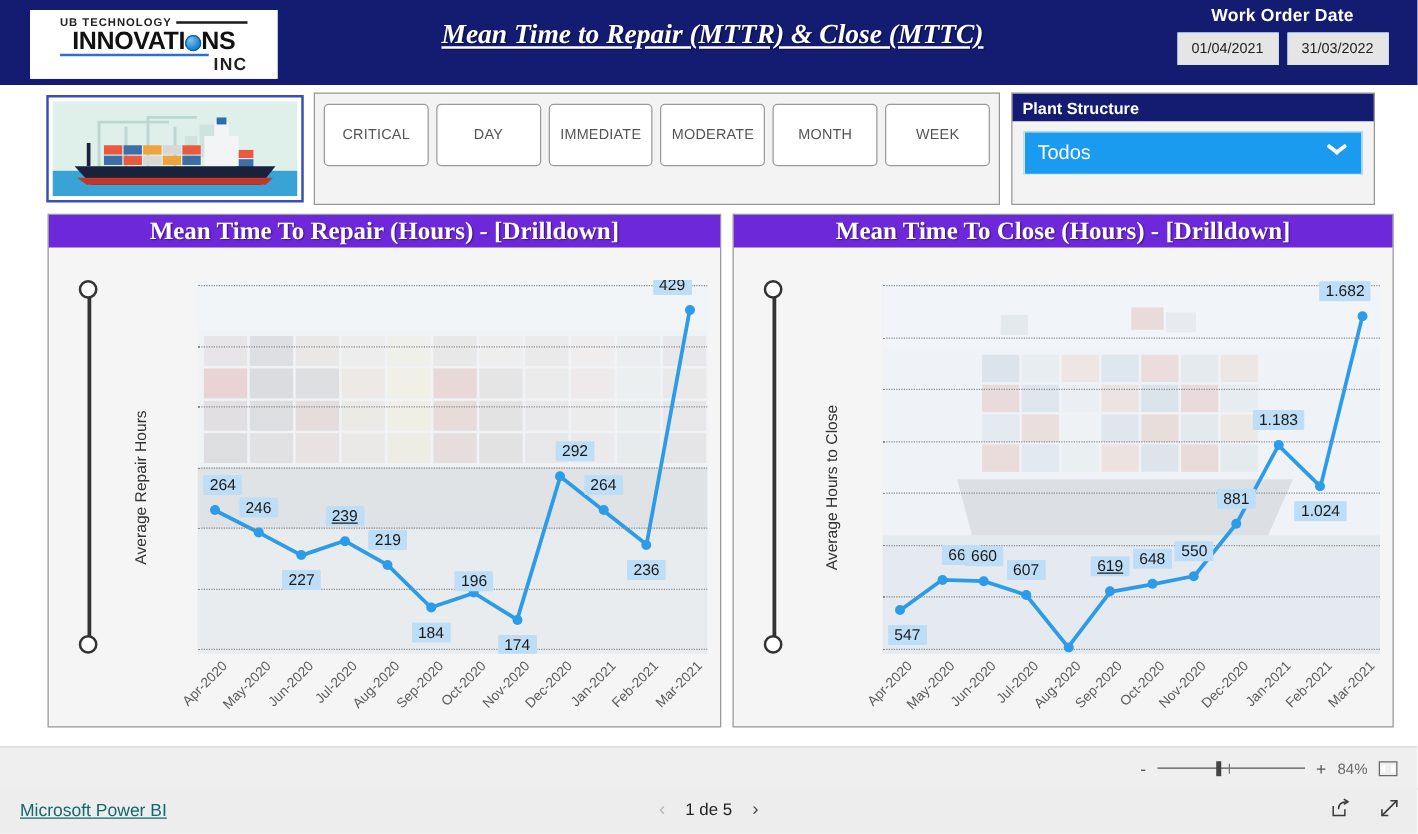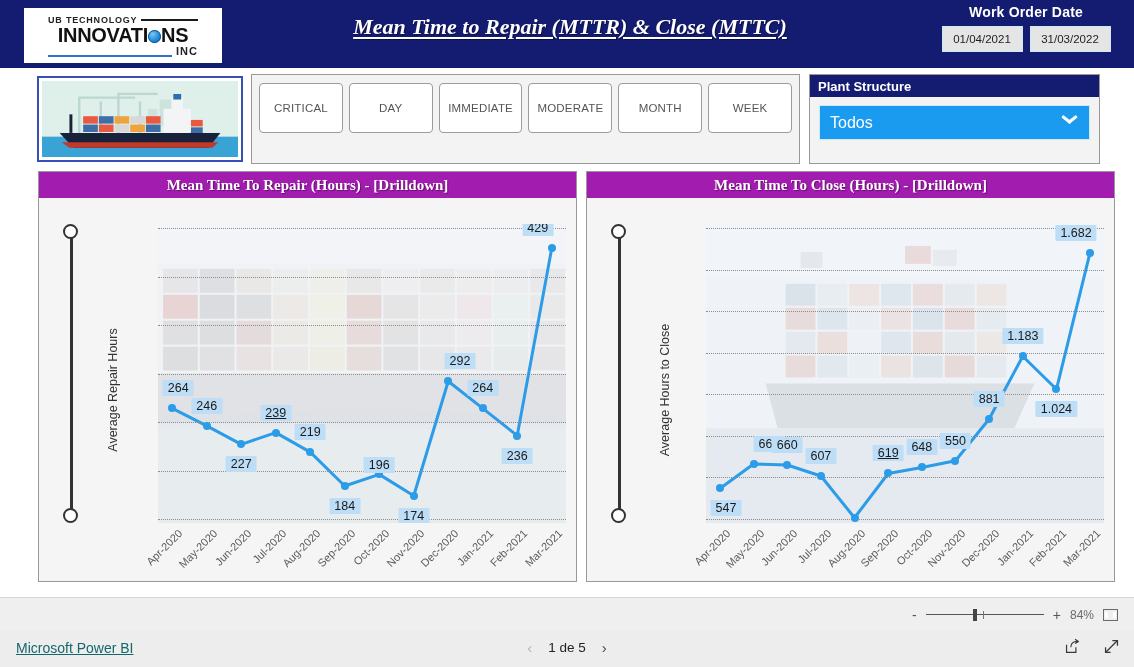--- a/index.html
+++ b/index.html
@@ -28,22 +28,22 @@
     font-size:20px;font-weight:bold;letter-spacing:-.3px;color:#111;
     line-height:20px;display:flex;align-items:center;
   }
   .globe{
     display:inline-block;width:13px;height:13px;border-radius:50%;
     background:radial-gradient(circle at 35% 32%, #7cc6f2 0%, #2288d6 55%, #0b5ea8 100%);
     margin:0 0px;position:relative;top:2px;
     box-shadow:inset 0 0 0 1px #0b5ea8;
   }
   .logo-l3{
-    font-size:11px;font-weight:bold;color:#222;letter-spacing:1px;
-    display:flex;align-items:flex-end;gap:4px;width:150px;justify-content:flex-end;
+    font-size:14px;font-weight:bold;color:#222;letter-spacing:1px;
+    display:flex;align-items:flex-start;gap:4px;width:150px;justify-content:flex-end;
   }
   .logo-l3 .rule2{flex:1;height:2px;background:#2f6fd0;}
   #main-title{
     position:absolute;left:250px;top:14px;width:640px;
     text-align:center;color:#ffffff;
     font-family:"Liberation Serif", serif;
     font-weight:bold;font-style:italic;font-size:22px;
     text-decoration:underline;text-underline-offset:3px;
     text-shadow:1px 1px 1px rgba(0,0,0,.45);
   }
@@ -101,22 +101,22 @@
   .chev:after{left:6px;transform:rotate(-38deg);}
 
   
   .chart-card{
     position:absolute;top:171px;height:411px;
     border:1px solid #999;background:#F5F5F5;box-sizing:border-box;
   }
   #chart-mttr{left:38px;width:539px;}
   #chart-mttc{left:586px;width:529px;}
   .chart-head{
-    height:26px;background:#a21caf;color:#fff;
-    font-family:"Liberation Serif", serif;font-weight:bold;font-size:15px;
+    height:26px;background:#6d28d9;color:#fff;
+    font-family:"Liberation Serif", serif;font-weight:bold;font-size:20px;
     display:flex;align-items:center;justify-content:center;
     text-shadow:1px 1px 1px rgba(0,0,0,.4);
   }
   .chart-body{position:relative;height:383px;}
   .vslider{
     position:absolute;left:24px;top:26px;width:16px;bottom:58px;
   }
   .vslider .track{
     position:absolute;left:7px;top:8px;bottom:8px;width:2.5px;background:#333;
   }

